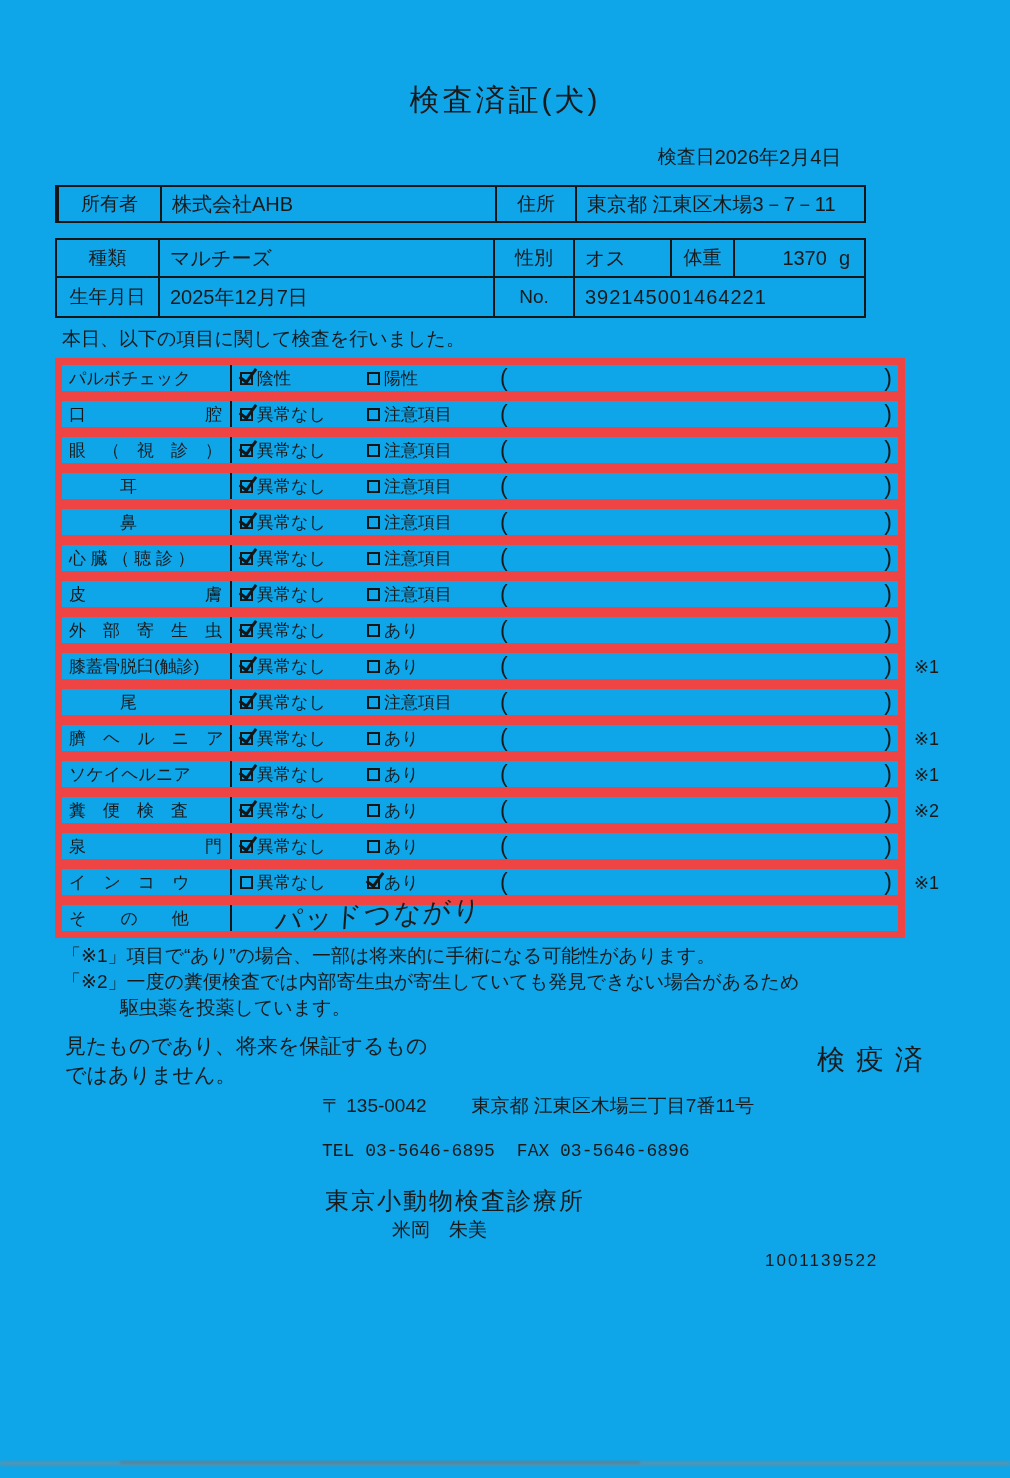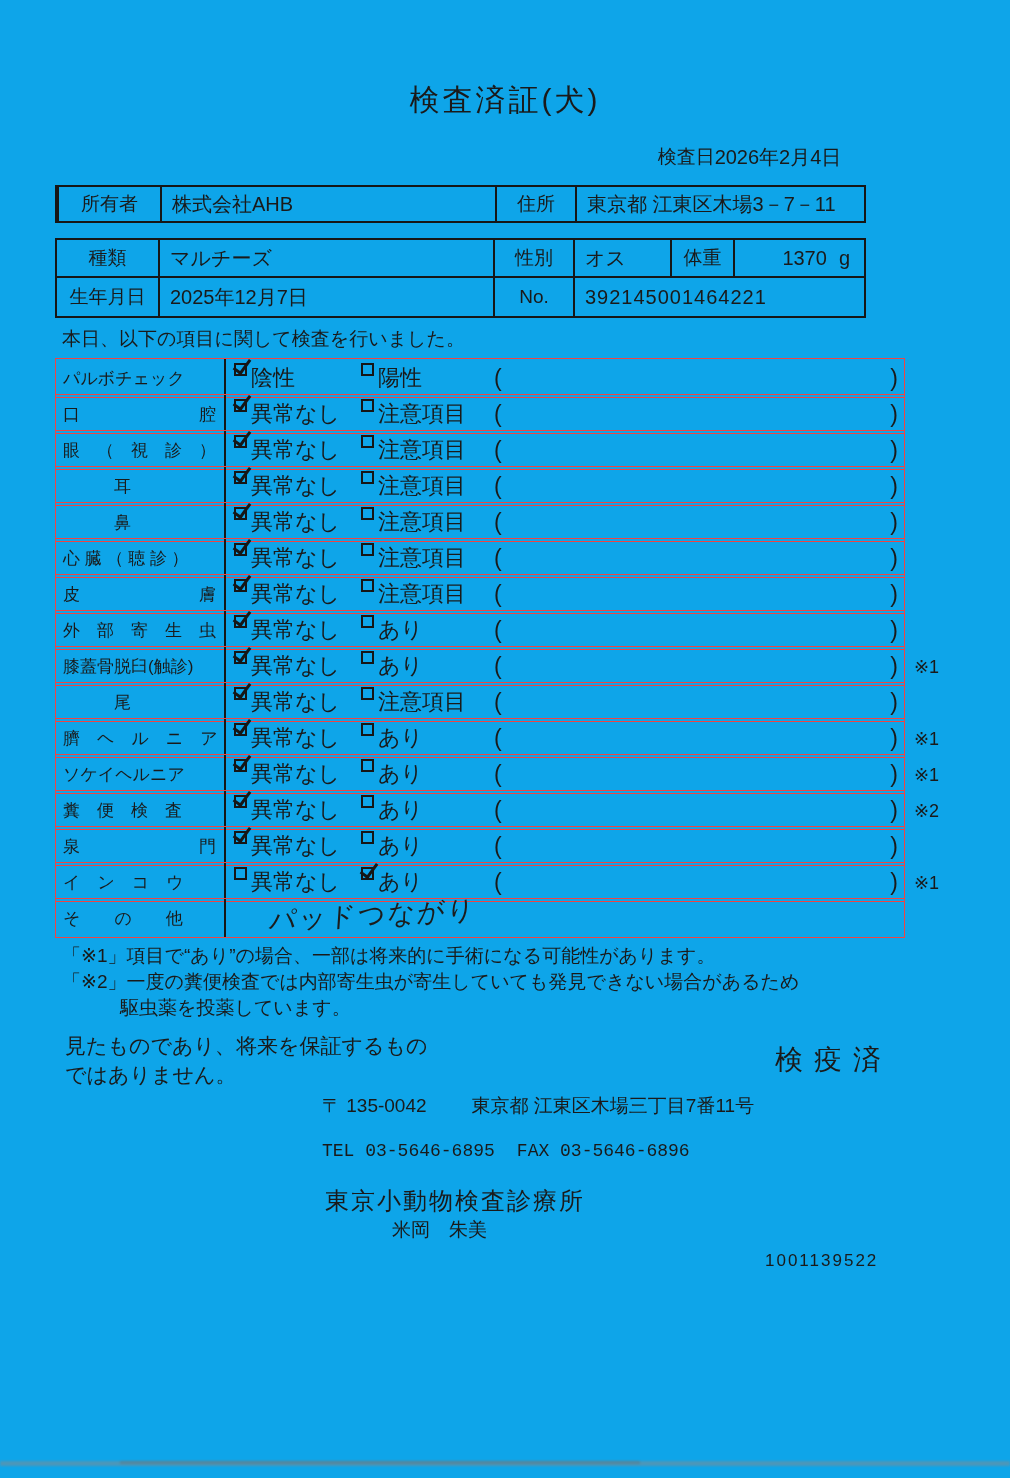--- a/index.html
+++ b/index.html
@@ -23,43 +23,43 @@
   .tableB { margin-top: 15px; flex-direction: column; }
   .trow { display: flex; height: 38px; }
   .trow.top { border-bottom: 2px solid #161616; }
   .wcell { display: flex; justify-content: flex-end; align-items: center; gap: 12px; padding-right: 14px; font-size: 20px; text-align: center; }
   .no-val { letter-spacing: 1px; }
 
   .intro { margin: 8px 0 0 62px; font-size: 19px; height: 24px; }
 
   .itable { margin: 8px 0 0 55px; }
   .irow { display: flex; align-items: stretch; }
-  .irow-main { width: 850px; height: 40px; border: 1px solid #ef4444; display: flex; }
+  .irow-main { width: 850px; height: 40px; border: 7px solid #ef4444; display: flex; }
   .irow + .irow .irow-main { margin-top: -2px; height: 40px; }
   .irow + .irow { margin-top: -2px; }
   .irow { height: 40px; }
   .irow + .irow { height: 38px; }
   .irow + .irow .irow-main { height: 40px; margin-top: 0; position: relative; top: -2px; }
   .icell-item { width: 170px; border-right: 2px solid #161616; display: flex; align-items: center; padding-left: 7px; font-size: 17px; white-space: pre; }
   .icell-content { flex: 1; display: flex; align-items: center; padding-left: 8px; }
-  .opt { display: flex; align-items: flex-start; font-size: 22px; }
+  .opt { display: flex; align-items: center; font-size: 17px; }
   .opt1 { width: 127px; }
   .opt2 { width: 133px; }
   .cb { width: 13px; height: 13px; border: 2px solid #161616; margin-right: 4px; position: relative; flex: none; }
   .cb.checked::after { content: ""; position: absolute; left: 1px; top: -9px; width: 7px; height: 15px; border-right: 3px solid #161616; border-bottom: 3px solid #161616; transform: rotate(36deg); }
   .paren { flex: 1; display: flex; justify-content: space-between; align-items: center; font-size: 23px; padding-right: 6px; font-weight: 300; }
   .inote { width: 50px; display: flex; align-items: center; padding-left: 9px; font-size: 18px; }
   .hand { font-size: 27px; letter-spacing: 2px; transform: rotate(-3deg) skewX(-7deg); margin-left: 35px; position: relative; top: -3px; color: #1c1c1c; }
 
   .notes { margin: 5px 0 0 62px; font-size: 19px; line-height: 26px; }
   .note-indent { margin-left: 58px; }
 
   .footer-row { display: flex; margin-top: 10px; }
   .disclaimer { margin-left: 65px; font-size: 21px; line-height: 29px; width: 400px; }
-  .stamp { margin-left: auto; margin-right: 118px; align-self: center; font-size: 28px; letter-spacing: 11px; white-space: nowrap; }
+  .stamp { margin-left: auto; margin-right: 76px; align-self: center; font-size: 28px; letter-spacing: 11px; white-space: nowrap; }
 
   .addr { margin: 4px 0 0 322px; display: flex; gap: 45px; font-size: 19px; height: 26px; align-items: center; }
   .telfax { margin: 22px 0 0 322px; display: flex; gap: 22px; font-size: 18px; height: 24px; font-family: "Liberation Mono", "DejaVu Sans Mono", monospace; }
   .clinic { margin: 20px 0 0 325px; font-size: 24px; letter-spacing: 2px; height: 30px; }
   .person { margin: 2px 0 0 392px; font-size: 19px; height: 24px; }
   .serial { margin: 10px 0 0 765px; font-size: 17px; letter-spacing: 2px; }
 
   .scan-bottom { position: absolute; left: 0; bottom: 12px; width: 100%; height: 5px; background: #8a8a8a; opacity: .5; filter: blur(1.2px); }
   .scan-bottom2 { position: absolute; left: 120px; bottom: 14px; width: 520px; height: 3px; background: #666; opacity: .35; filter: blur(1px); }
 </style>

